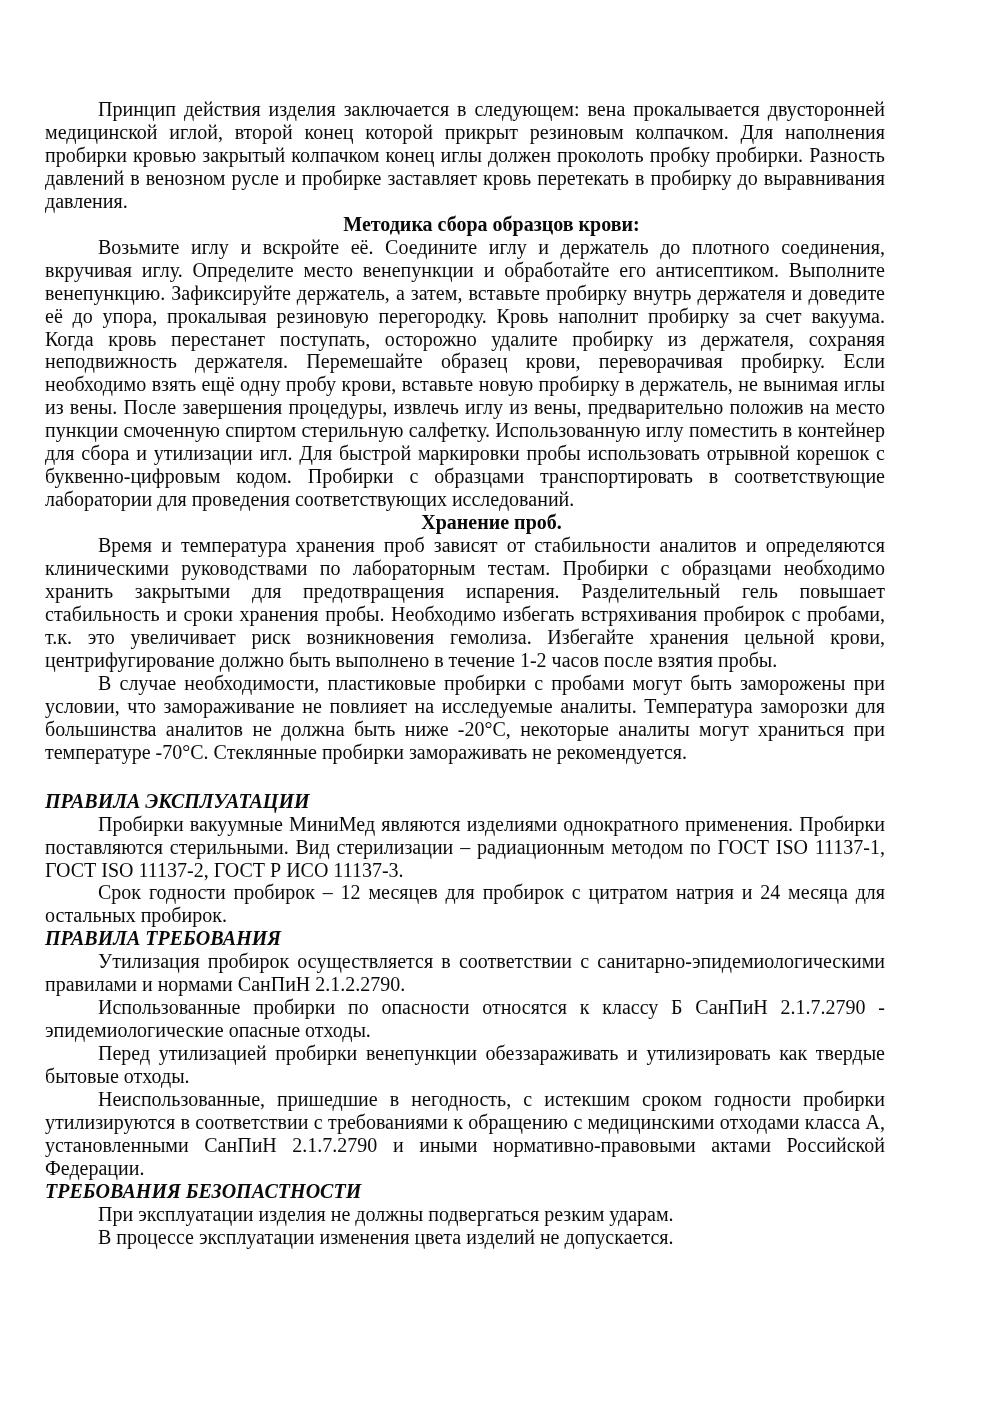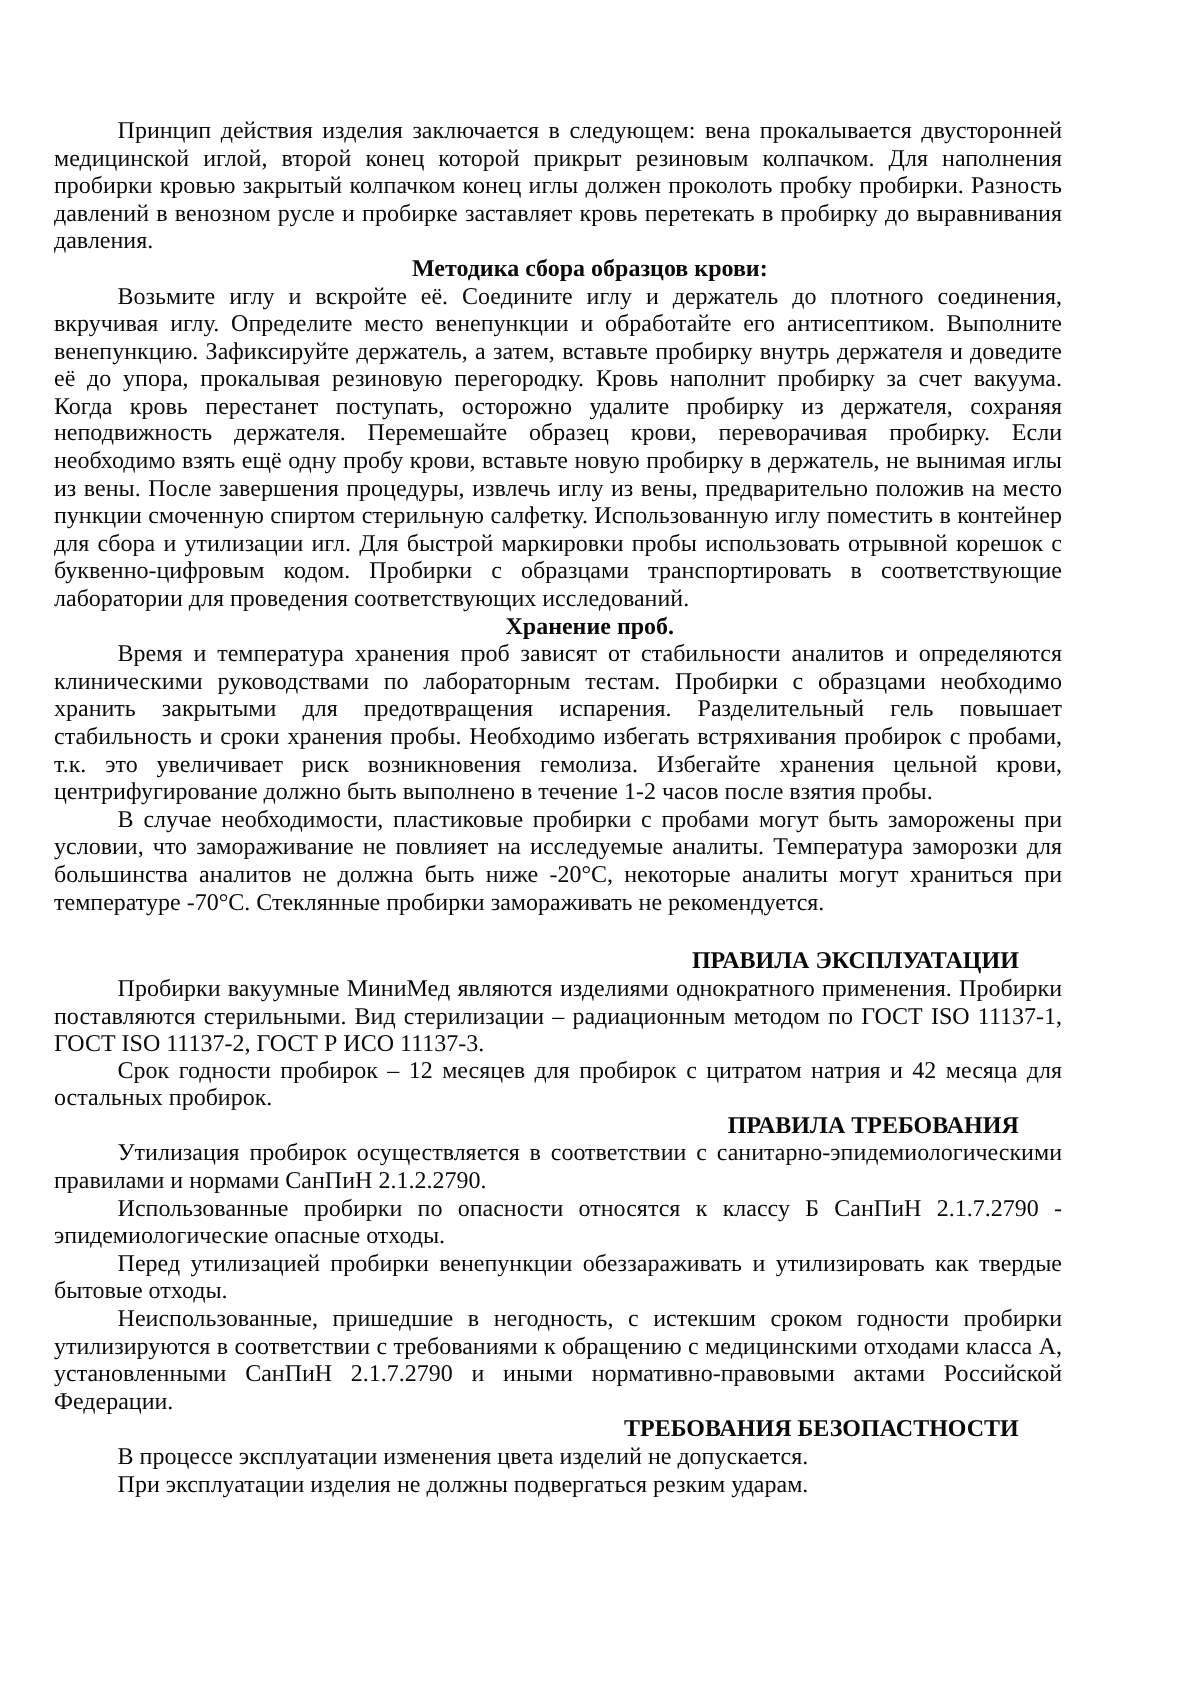--- a/index.html
+++ b/index.html
@@ -32,43 +32,44 @@
   .h-left {
     margin: 0;
     text-indent: 53px;
     font-weight: bold;
     text-align: center;
   }
   .h-center {
     margin: 0;
     text-indent: 0;
     font-weight: bold;
-    text-align: right;
+    text-align: left;
     padding-right: 36px;
+    font-style: italic;
   }
   .h-center.extra-space {
     margin-top: 26px;
   }
 </style>
 </head>
 <body>
 
 <div class="page">
   <div class="doc">
       <p class="para">Принцип действия изделия заключается в следующем: вена прокалывается двусторонней медицинской иглой, второй конец которой прикрыт резиновым колпачком. Для наполнения пробирки кровью закрытый колпачком конец иглы должен проколоть пробку пробирки. Разность давлений в венозном русле и пробирке заставляет кровь перетекать в пробирку до выравнивания давления.</p>
       <p class="h-left">Методика сбора образцов крови:</p>
       <p class="para">Возьмите иглу и вскройте её. Соедините иглу и держатель до плотного соединения, вкручивая иглу. Определите место венепункции и обработайте его антисептиком. Выполните венепункцию. Зафиксируйте держатель, а затем, вставьте пробирку внутрь держателя и доведите её до упора, прокалывая резиновую перегородку. Кровь наполнит пробирку за счет вакуума. Когда кровь перестанет поступать, осторожно удалите пробирку из держателя, сохраняя неподвижность держателя. Перемешайте образец крови, переворачивая пробирку. Если необходимо взять ещё одну пробу крови, вставьте новую пробирку в держатель, не вынимая иглы из вены. После завершения процедуры, извлечь иглу из вены, предварительно положив на место пункции смоченную спиртом стерильную салфетку. Использованную иглу поместить в контейнер для сбора и утилизации игл. Для быстрой маркировки пробы использовать отрывной корешок с буквенно-цифровым кодом. Пробирки с образцами транспортировать в соответствующие лаборатории для проведения соответствующих исследований.</p>
       <p class="h-left">Хранение проб.</p>
       <p class="para">Время и температура хранения проб зависят от стабильности аналитов и определяются клиническими руководствами по лабораторным тестам. Пробирки с образцами необходимо хранить закрытыми для предотвращения испарения. Разделительный гель повышает стабильность и сроки хранения пробы. Необходимо избегать встряхивания пробирок с пробами, т.к. это увеличивает риск возникновения гемолиза. Избегайте хранения цельной крови, центрифугирование должно быть выполнено в течение 1-2 часов после взятия пробы.</p>
       <p class="para">В случае необходимости, пластиковые пробирки с пробами могут быть заморожены при условии, что замораживание не повлияет на исследуемые аналиты. Температура заморозки для большинства аналитов не должна быть ниже -20°С, некоторые аналиты могут храниться при температуре -70°С. Стеклянные пробирки замораживать не рекомендуется.</p>
       <p class="h-center extra-space">ПРАВИЛА ЭКСПЛУАТАЦИИ</p>
       <p class="para">Пробирки вакуумные МиниМед являются изделиями однократного применения. Пробирки поставляются стерильными. Вид стерилизации – радиационным методом по ГОСТ ISO 11137-1, ГОСТ ISO 11137-2, ГОСТ Р ИСО 11137-3.</p>
-      <p class="para">Срок годности пробирок – 12 месяцев для пробирок с цитратом натрия и 42 месяца для остальных пробирок.</p>
+      <p class="para">Срок годности пробирок – 12 месяцев для пробирок с цитратом натрия и 24 месяца для остальных пробирок.</p>
       <p class="h-center">ПРАВИЛА ТРЕБОВАНИЯ</p>
       <p class="para">Утилизация пробирок осуществляется в соответствии с санитарно-эпидемиологическими правилами и нормами СанПиН 2.1.2.2790.</p>
       <p class="para">Использованные пробирки по опасности относятся к классу Б СанПиН 2.1.7.2790 - эпидемиологические опасные отходы.</p>
       <p class="para">Перед утилизацией пробирки венепункции обеззараживать и утилизировать как твердые бытовые отходы.</p>
       <p class="para">Неиспользованные, пришедшие в негодность, с истекшим сроком годности пробирки утилизируются в соответствии с требованиями к обращению с медицинскими отходами класса А, установленными СанПиН 2.1.7.2790 и иными нормативно-правовыми актами Российской Федерации.</p>
       <p class="h-center">ТРЕБОВАНИЯ БЕЗОПАСТНОСТИ</p>
+      <p class="para">При эксплуатации изделия не должны подвергаться резким ударам.</p>
       <p class="para">В процессе эксплуатации изменения цвета изделий не допускается.</p>
-      <p class="para">При эксплуатации изделия не должны подвергаться резким ударам.</p>
     </div>
 </div>
 
 </body></html>

